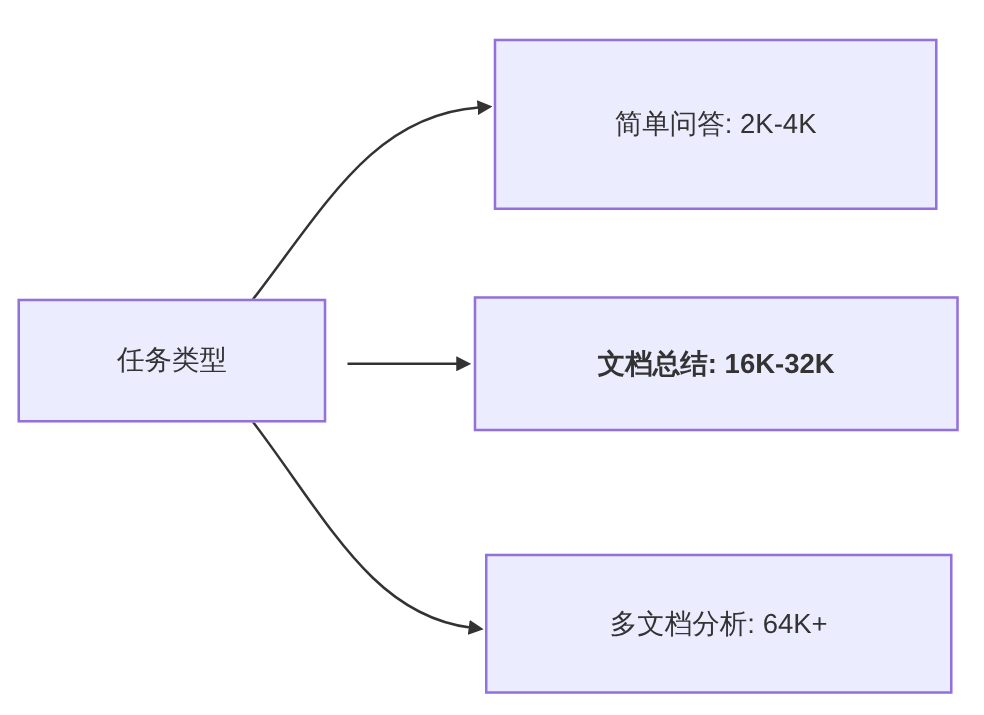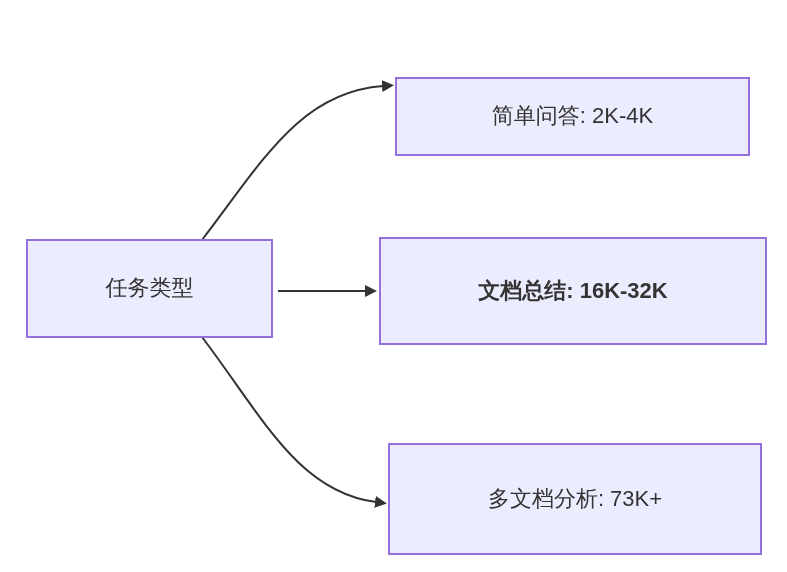--- a/index.html
+++ b/index.html
@@ -64,29 +64,29 @@
     <defs>
       <marker id="arrowhead" markerWidth="12" markerHeight="12" refX="1" refY="6" orient="auto" markerUnits="userSpaceOnUse">
         <path class="edge-arrow" d="M0,0 L12,6 L0,12 Z"></path>
       </marker>
     </defs>
     <path class="edge" d="M202,240 C262,162 300,92 383,86" marker-end="url(#arrowhead)"></path>
     <path class="edge" d="M278,291 L366,291" marker-end="url(#arrowhead)"></path>
     <path class="edge" d="M202,337 C262,416 298,492 376,502" marker-end="url(#arrowhead)"></path>
   </svg>
 
-  <div class="node" style="left:26px; top:239px; width:247px; height:99px;font-family:Liberation Serif, serif;">
+  <div class="node" style="left:14px; top:239px; width:247px; height:99px;font-family:Liberation Serif, serif;">
     <span class="node-label">任务类型</span>
   </div>
 
-  <div class="node" style="left:395px; top:31px; width:355px; height:79px;margin-top:46px;">
+  <div class="node" style="left:395px; top:31px; width:355px; height:137px;">
     <span class="node-label">简单问答: 2K-4K</span>
   </div>
 
   <div class="node" style="left:379px; top:237px; width:388px; height:108px;font-weight:bold;">
     <span class="node-label">文档总结: 16K-32K</span>
   </div>
 
   <div class="node" style="left:388px; top:443px; width:374px; height:112px;">
-    <span class="node-label">多文档分析: 73K+</span>
+    <span class="node-label">多文档分析: 64K+</span>
   </div>
 
 </div>
 
 </body></html>

